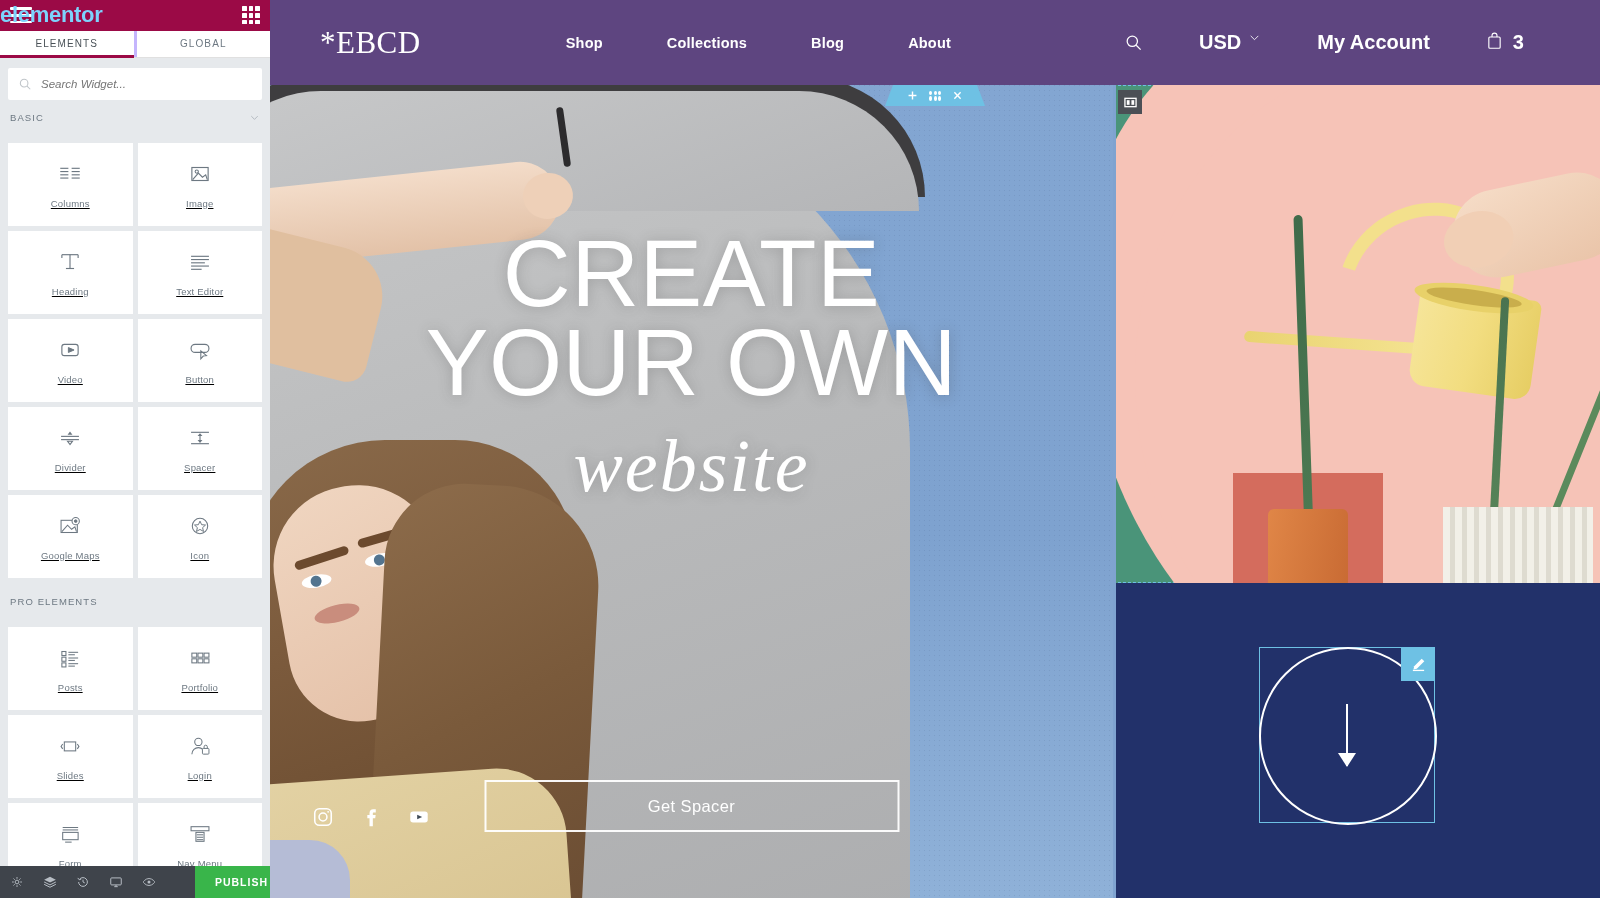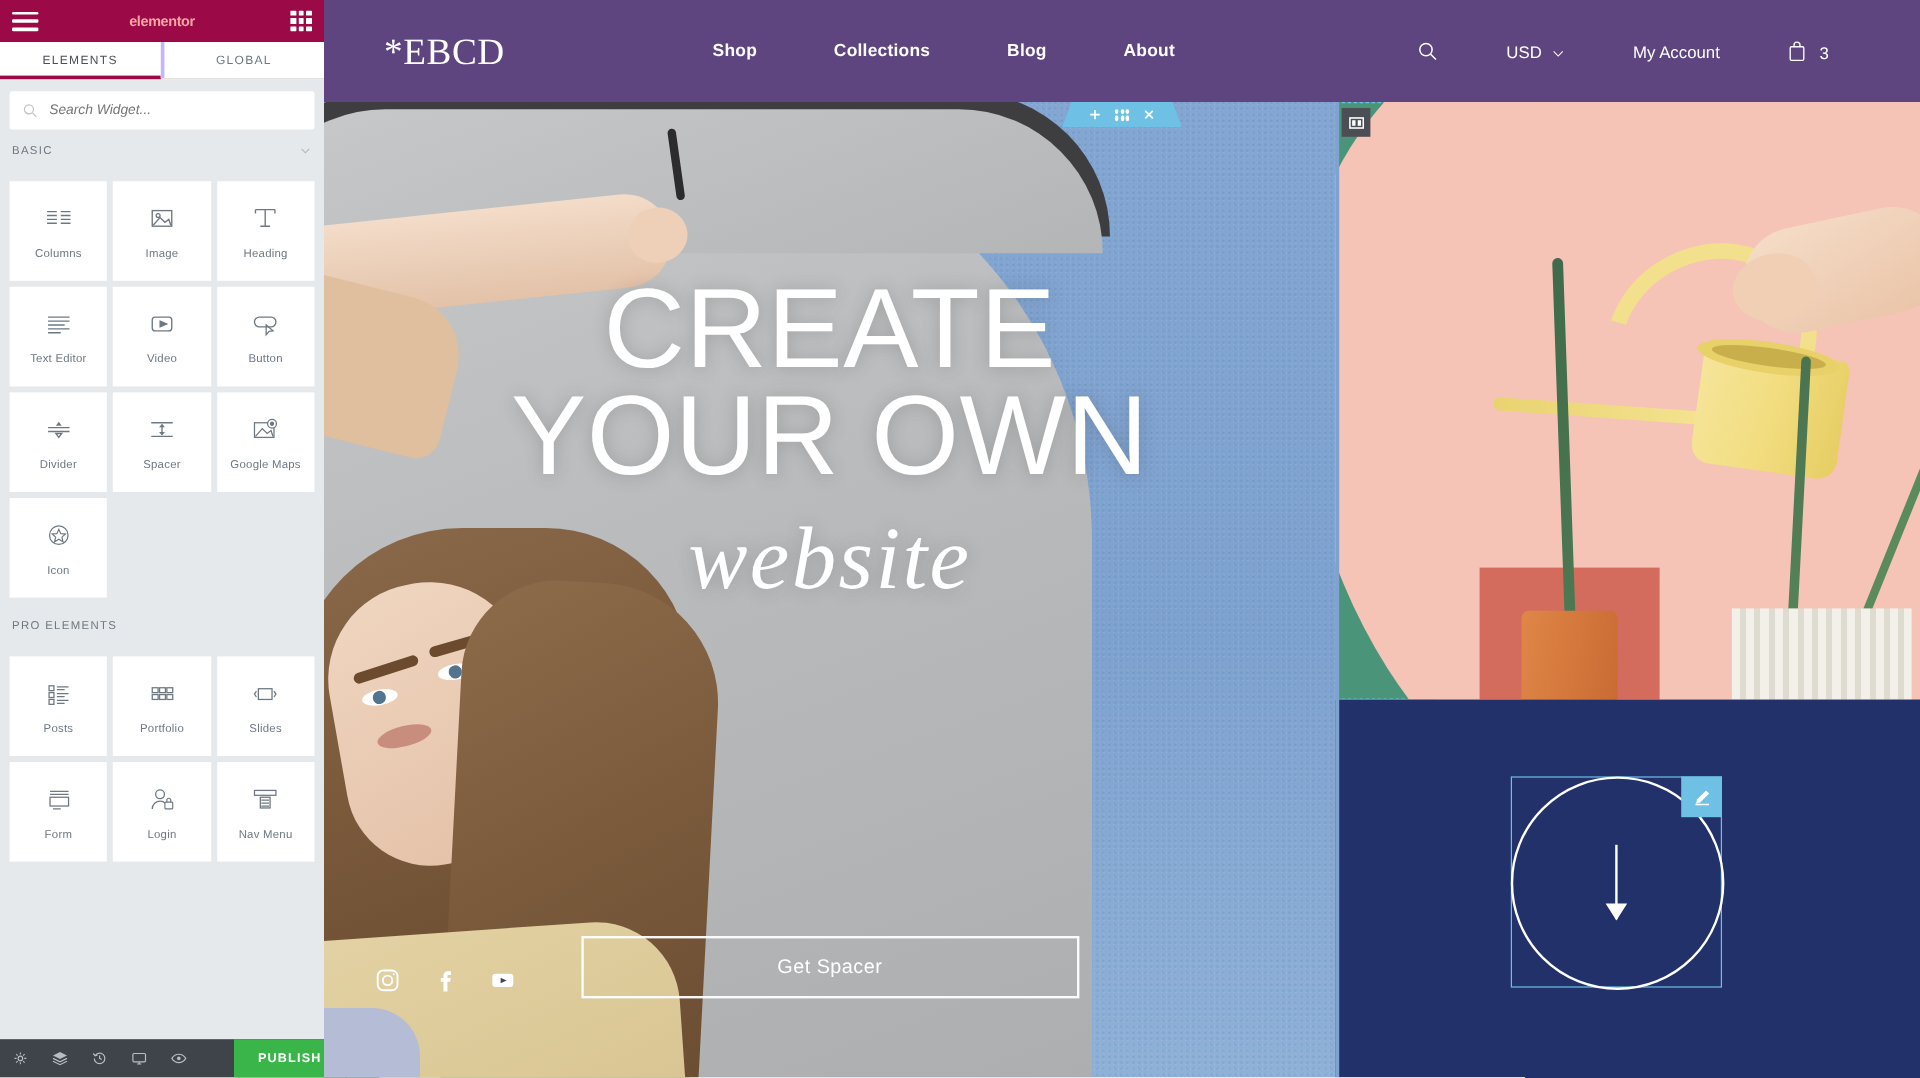--- a/index.html
+++ b/index.html
@@ -7,39 +7,39 @@
   body { font-family:"Liberation Sans", sans-serif; }
 
   #app { position:relative; width:1600px; height:898px; display:flex; }
 
   
   #panel { width:270px; height:898px; background:#e6e9ec; position:relative; flex:0 0 270px; display:flex; flex-direction:column; }
 
   .panel-header { height:35px; background:#9b0a46; display:flex; align-items:center; justify-content:space-between; padding:0 10px; position:relative; }
   .ham { width:22px; height:16px; display:flex; flex-direction:column; justify-content:space-between; cursor:pointer; }
   .ham i { display:block; height:2.5px; background:#fff; border-radius:1px; }
-  .brand { position:absolute; left:0; right:0; text-align:center; color:#fca5a5; font-size:12px; font-weight:bold; letter-spacing:-0.3px; pointer-events:none; }
+  .brand { position:absolute; left:0; right:0; text-align:left; color:#7dd3fc; font-size:22px; font-weight:bold; letter-spacing:-0.3px; pointer-events:none; }
   .grid9 { width:18px; height:18px; display:grid; grid-template-columns:repeat(3,1fr); grid-template-rows:repeat(3,1fr); gap:2px; cursor:pointer; }
   .grid9 i { background:#fff; border-radius:0.5px; }
 
   .tabs { height:31px; background:#fff; display:flex; border-bottom:1px solid #e0e0e0; }
   .tab { flex:1; display:flex; align-items:center; justify-content:center; font-size:10px; letter-spacing:1.1px; color:#6d7882; cursor:pointer; position:relative; }
   .tab.active { color:#495157; }
   .tab.active:after { content:""; position:absolute; left:0; right:0; bottom:-1px; height:3px; background:#9b0a46; }
   .tab:not(.active) { border-left:3px solid #c4b5fd; background:#fff; }
 
   .searchwrap { padding:10px 8px 6px; }
   .searchbox { background:#fff; height:30px; border-radius:2px; display:flex; align-items:center; padding:16px 10px; }
   .searchbox .sicon { width:14px; height:14px; flex:0 0 14px; margin-right:9px; opacity:.55; }
   .searchbox input { border:0; outline:0; flex:1; font-size:11.5px; font-style:italic; color:#a9b0b6; font-family:"Liberation Sans",sans-serif; background:transparent; }
 
   .sectitle { font-size:9.5px; letter-spacing:1.1px; color:#6d7882; padding:6px 10px 8px; display:flex; align-items:center; justify-content:space-between; }
   .chev { width:11px; height:11px; opacity:.6; }
 
-  .wgrid { display:grid; grid-template-columns:1fr 1fr 1fr; gap:5px; padding:12px 8px; }
+  .wgrid { display:grid; grid-template-columns:1fr 1fr; gap:5px; padding:12px 8px;text-decoration:underline; }
   .wcard { background:#fff; height:83px; display:flex; flex-direction:column; align-items:center; justify-content:center; cursor:grab; }
   .wcard svg { width:26px; height:26px; stroke:#6d7882; fill:none; stroke-width:1.2; }
   .wlabel { font-size:9.5px; color:#6d7882; margin-top:11px; letter-spacing:.2px; }
 
   .footbar { position:absolute; bottom:0; left:0; width:316px; height:32px; background:#3f444b; display:flex; align-items:center; }
   .fbtn { width:33px; height:32px; display:flex; align-items:center; justify-content:center; cursor:pointer; }
   .fbtn svg { width:14px; height:14px; stroke:#b7bdc4; fill:none; stroke-width:1.5; }
   .publish { margin-left:auto; display:flex; height:32px; }
   .publish .pmain { background:#39b54a; color:#fff; font-size:10.5px; font-weight:bold; letter-spacing:1px; display:flex; align-items:center; padding:0 20px; cursor:pointer; }
   .publish .parr { background:#39b54a; width:28px; display:flex; align-items:center; justify-content:center; border-left:1px solid #2ea23d; cursor:pointer; }
@@ -47,21 +47,21 @@
 
   
   #canvas { flex:1; position:relative; overflow:hidden; height:898px; }
 
   
   .site-header { height:85px; background:#5e4580; display:flex; align-items:center; position:relative; z-index:5; }
   .logo { color:#fff; font-family:"Liberation Serif", serif; font-size:31px; letter-spacing:.5px; margin-left:50px; }
   .mainnav { display:flex; gap:0; margin-left:auto; }
   .mainnav a { color:#fff; font-size:14.5px; font-weight:bold; text-decoration:none; padding:0 32px; letter-spacing:.2px; }
   .hright { display:flex; align-items:center; gap:0; margin-left:auto; margin-right:48px; }
-  .hright .hitem { display:flex; align-items:flex-end; color:#fff; font-size:14px; font-weight:normal; padding:0 28px; cursor:pointer; }
+  .hright .hitem { display:flex; align-items:flex-start; color:#fff; font-size:20px; font-weight:bold; padding:0 28px; cursor:pointer; }
   .hright svg { stroke:#fff; fill:none; stroke-width:1.6; }
 
   
   .sec-handle { position:absolute; top:85px; left:50%; transform:translateX(-50%); width:100px; height:21px; background:#6ec1e4; display:flex; align-items:center; justify-content:center; gap:11px; z-index:12;
      clip-path: polygon(8% 0, 92% 0, 100% 100%, 0 100%); }
   .sec-handle svg { width:11px; height:11px; stroke:#fff; fill:#fff; }
   .dots3 { width:12px; height:10px; display:grid; grid-template-columns:repeat(3,1fr); grid-template-rows:repeat(2,1fr); gap:1.5px; }
   .dots3 i { background:#fff; border-radius:50%; }
 
   
@@ -331,37 +331,37 @@
       <div class="wcard">
         <svg viewBox="0 0 32 32">
           <rect x="9" y="11" width="14" height="11" stroke="#6d7882" stroke-width="1.3" fill="none"></rect>
           <polyline points="7,13.5 5,16.5 7,19.5" stroke="#6d7882" stroke-width="1.3" fill="none"></polyline>
           <polyline points="25,13.5 27,16.5 25,19.5" stroke="#6d7882" stroke-width="1.3" fill="none"></polyline>
         </svg>
         <span class="wlabel">Slides</span>
       </div>
       <div class="wcard">
         <svg viewBox="0 0 32 32">
+          <circle cx="14" cy="11" r="4.5" stroke="#6d7882" stroke-width="1.3" fill="none"></circle>
+          <path d="M6 26c0-5 4-8 8-8s8 3 8 8" stroke="#6d7882" stroke-width="1.3" fill="none"></path>
+          <rect x="19" y="19" width="8" height="7" rx="1" stroke="#6d7882" stroke-width="1.2" fill="#fff"></rect>
+          <path d="M21 19v-2a2 2 0 014 0v2" stroke="#6d7882" stroke-width="1.2" fill="none"></path>
+        </svg>
+        <span class="wlabel">Login</span>
+      </div>
+      <div class="wcard">
+        <svg viewBox="0 0 32 32">
           <g stroke="#6d7882" stroke-width="1.3" fill="none">
             <line x1="7" y1="8" x2="26" y2="8"></line>
               <line x1="7" y1="11" x2="26" y2="11"></line>
             <rect x="7" y="14" width="19" height="9"></rect>
               <line x1="10" y1="26" x2="18" y2="26"></line>
             </g>
         </svg>
         <span class="wlabel">Form</span>
-      </div>
-      <div class="wcard">
-        <svg viewBox="0 0 32 32">
-          <circle cx="14" cy="11" r="4.5" stroke="#6d7882" stroke-width="1.3" fill="none"></circle>
-          <path d="M6 26c0-5 4-8 8-8s8 3 8 8" stroke="#6d7882" stroke-width="1.3" fill="none"></path>
-          <rect x="19" y="19" width="8" height="7" rx="1" stroke="#6d7882" stroke-width="1.2" fill="#fff"></rect>
-          <path d="M21 19v-2a2 2 0 014 0v2" stroke="#6d7882" stroke-width="1.2" fill="none"></path>
-        </svg>
-        <span class="wlabel">Login</span>
       </div>
       <div class="wcard">
         <svg viewBox="0 0 32 32">
           <g stroke="#6d7882" stroke-width="1.3" fill="none">
             <rect x="5" y="7" width="22" height="5"></rect>
               <rect x="11" y="14" width="10" height="11"></rect>
             <line x1="12" y1="17" x2="20" y2="17"></line>
               <line x1="12" y1="20" x2="20" y2="20"></line>
               <line x1="12" y1="23" x2="20" y2="23"></line>
             </g>

